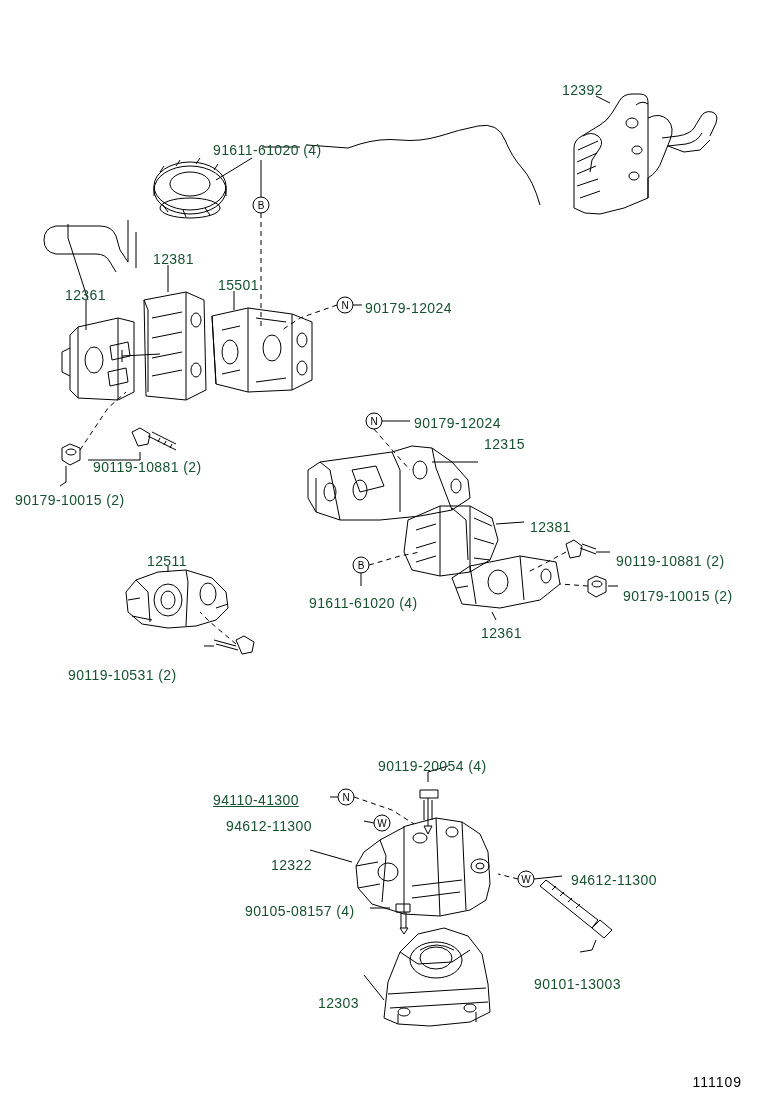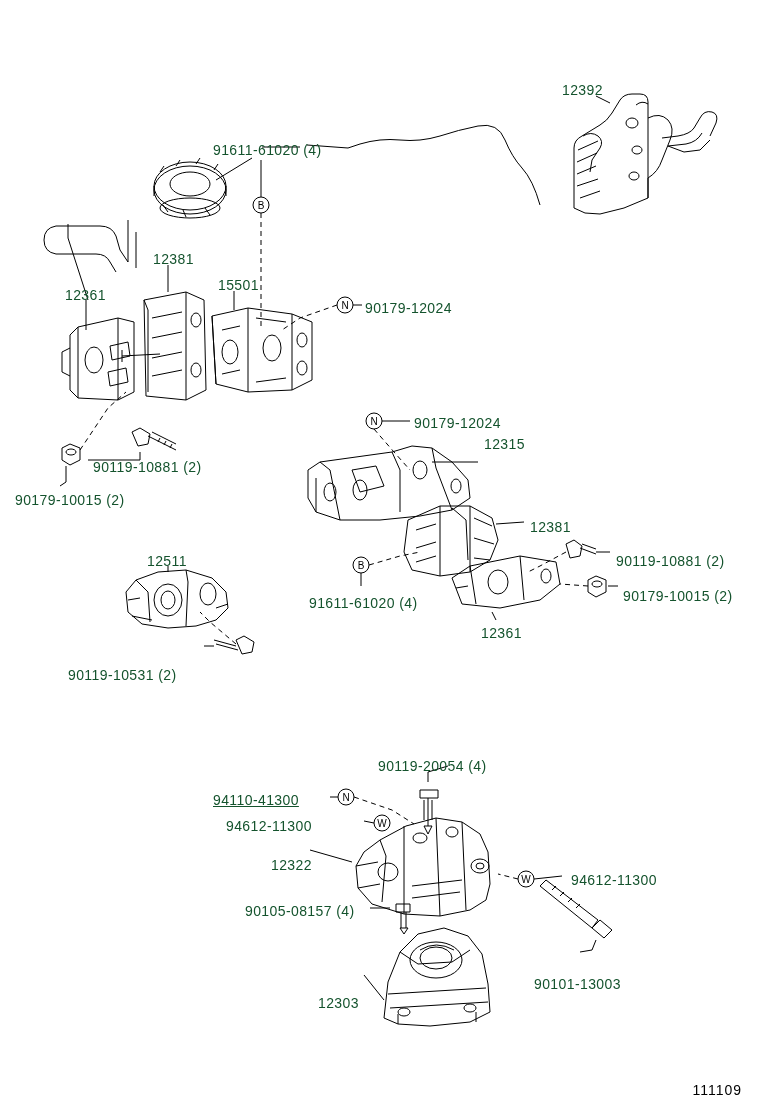--- a/index.html
+++ b/index.html
@@ -21,21 +21,21 @@
     position: absolute;
     font-family: "Liberation Sans", sans-serif;
     font-size: 14px;
     color: #14532d;
     white-space: nowrap;
     letter-spacing: 0.4px;
   }
   .footer-code {
     position: absolute;
     right: 18px;
-    bottom: 14px;
+    bottom: 22px;
     font-size: 14px;
     letter-spacing: 1px;
     color: #000;
   }
   svg.art {
     position: absolute;
     left: 0;
     top: 0;
     width: 760px;
     height: 1112px;

